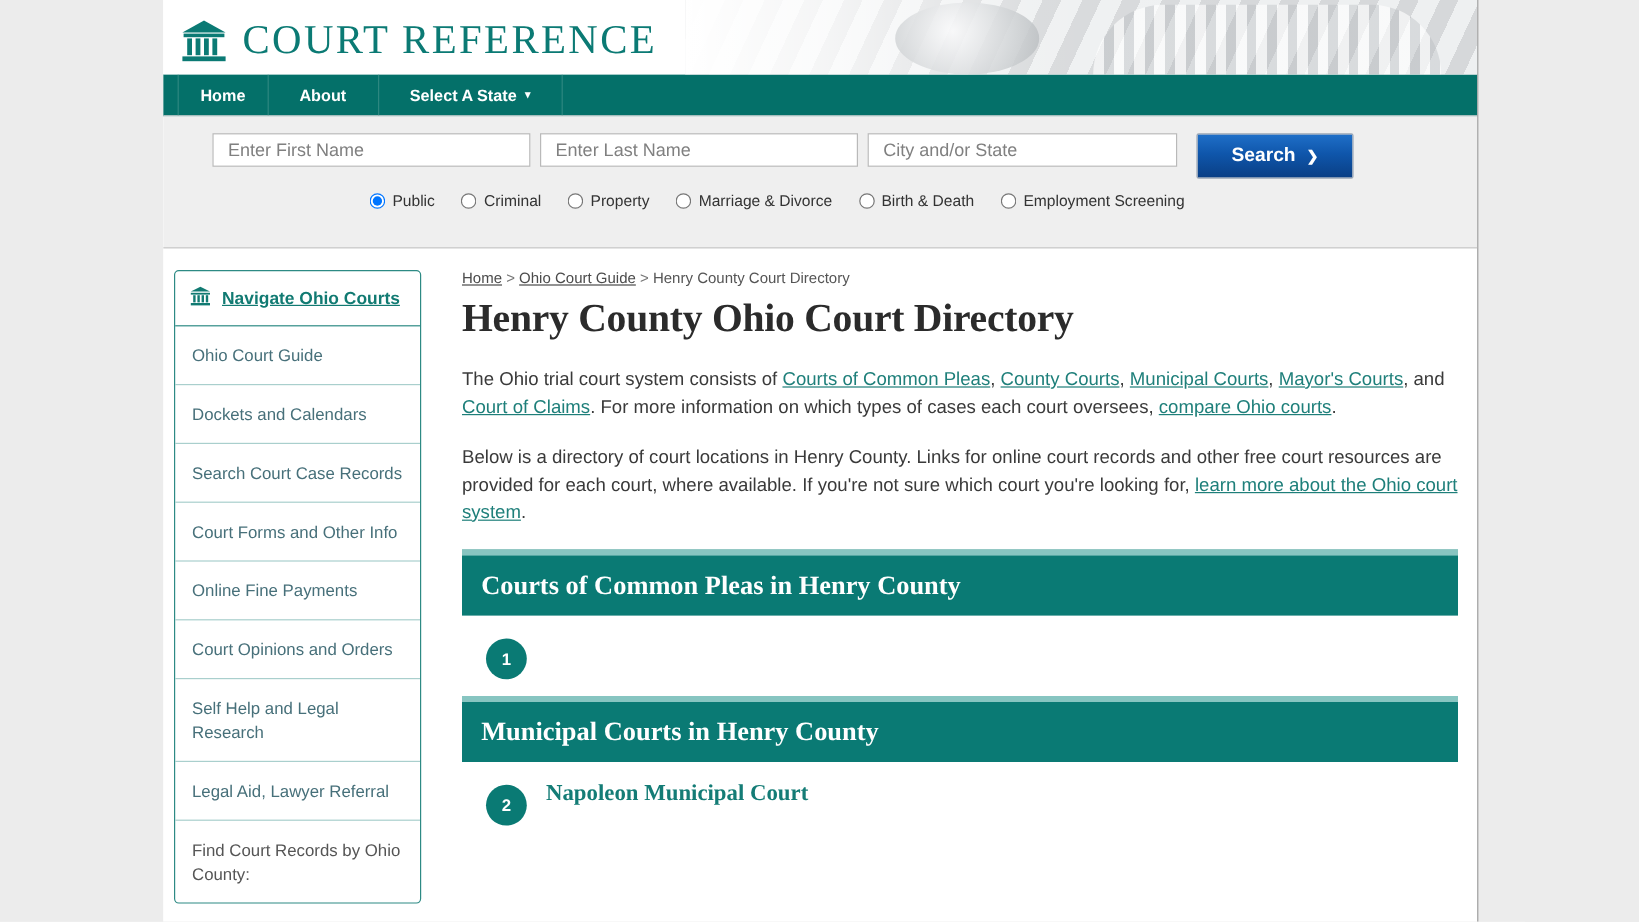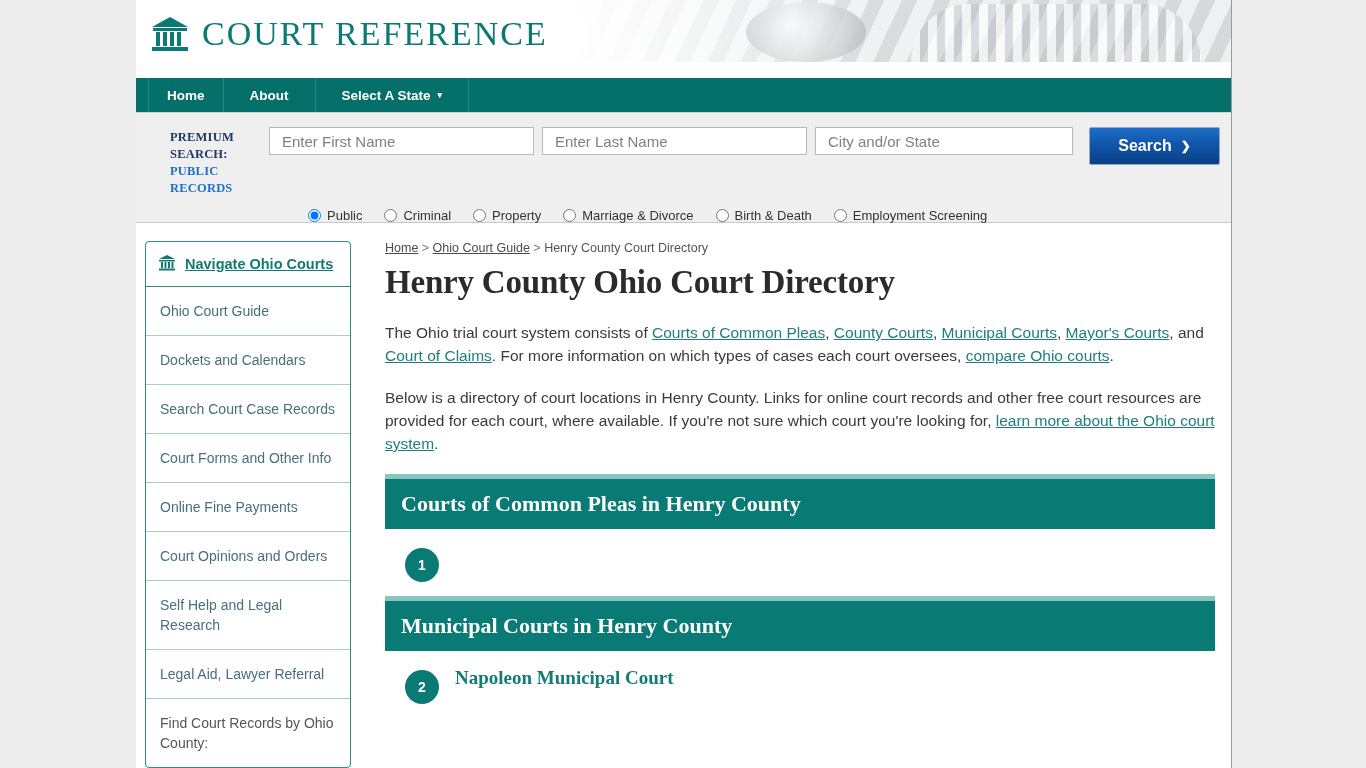--- a/index.html
+++ b/index.html
@@ -16,21 +16,21 @@
     left: 136px; top: 0;
     width: 1096px; height: 768px;
     background: #ffffff;
     border-right: 1px solid #9a9a9a;
     overflow: hidden;
   }
 
   
   .masthead {
     position: relative;
-    height: 78px;
+    height: 62px;
     background: #ffffff;
     overflow: hidden;
   }
   .masthead-art {
     position: absolute;
     right: 0; top: 0;
     width: 660px; height: 62px;
     background:
       linear-gradient(90deg, rgba(255,255,255,1) 0%, rgba(255,255,255,0.75) 18%, rgba(255,255,255,0.1) 45%, rgba(255,255,255,0) 70%),
       repeating-linear-gradient(115deg, #d6d8da 0px, #d6d8da 14px, #eef0f1 14px, #eef0f1 30px),
@@ -285,26 +285,20 @@
       <span>About</span>
     </div>
     <div class="nav-item wide">
       <span>Select A State</span>
       <span class="caret">▾</span>
     </div>
   </div>
 
   <div class="searchbar">
     <div class="search-row">
-      <div class="premium-label">
-        <span class="l1">PREMIUM</span>
-        <span class="l1">SEARCH:</span>
-        <span class="l2">PUBLIC</span>
-        <span class="l2">RECORDS</span>
-      </div>
       <div class="fields">
         <input type="text" class="f-first" placeholder="Enter First Name" style="">
         <input type="text" class="f-last" placeholder="Enter Last Name" style="">
         <input type="text" class="f-city" placeholder="City and/or State" style="">
         <button class="search-btn">
           <span>Search</span>
           <span class="arrow">❯</span>
         </button>
       </div>
     </div>

